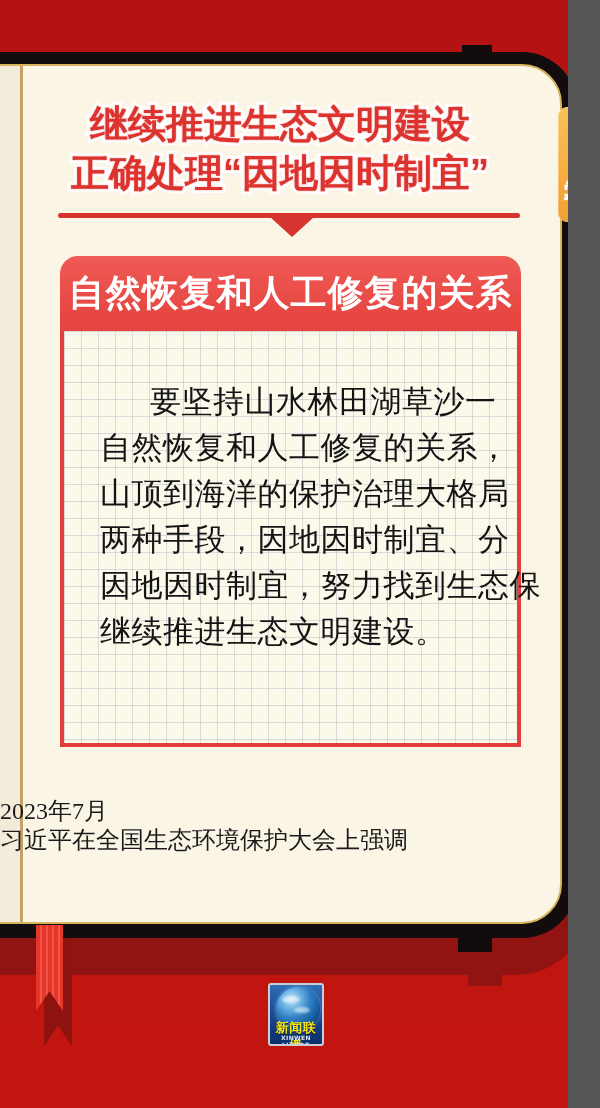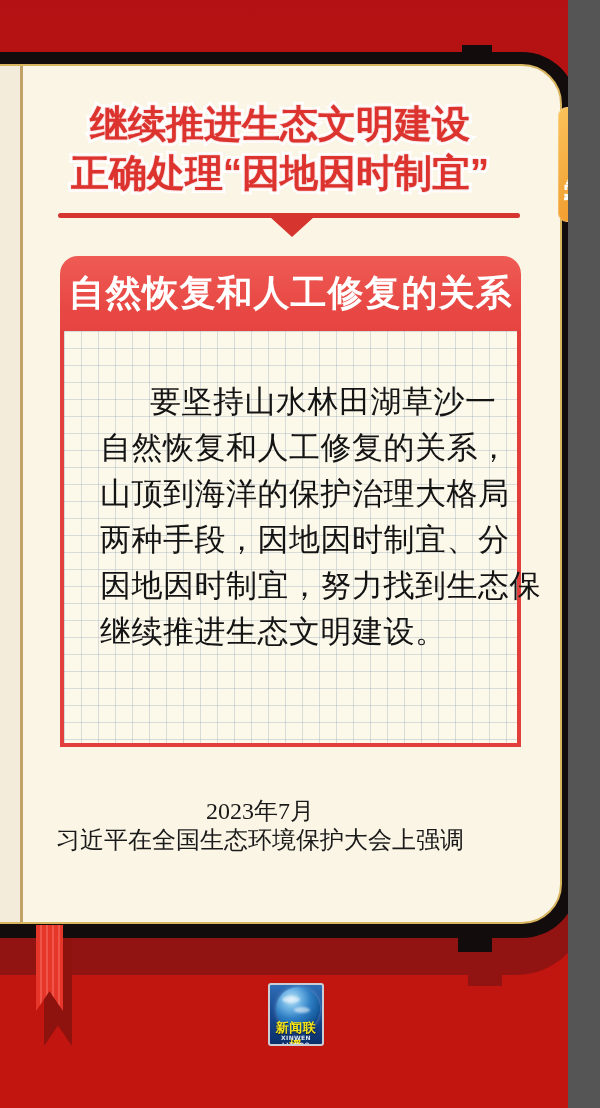--- a/index.html
+++ b/index.html
@@ -54,21 +54,21 @@
     background-image:
       repeating-linear-gradient(to right,rgba(132,156,178,.30) 0 1px,transparent 1px 17px),
       repeating-linear-gradient(to bottom,rgba(132,156,178,.30) 0 1px,transparent 1px 17px);
     padding-top:48px;}
   .quote-line{color:#141414;font-size:31px;line-height:46px;letter-spacing:.5px;
     padding-left:36px;padding-right:8px;white-space:nowrap;
     font-family:"Liberation Serif","DejaVu Serif",serif;}
   .quote-line:first-child{text-indent:50px;}
 
   
-  .attribution{left:0;top:796px;width:520px;text-align:center;color:#1A1A1A;
+  .attribution{left:0;top:796px;width:520px;text-align:left;color:#1A1A1A;
     font-family:"Liberation Serif","DejaVu Serif",serif;}
   .attr-date{font-size:24px;line-height:30px;}
   .attr-source{font-size:24px;line-height:29px;}
 
   
   .ribbon-shadow{left:44px;top:938px;width:28px;height:108px;background:#8E120E;
     clip-path:polygon(0 0,100% 0,100% 100%,50% 81%,0 100%);}
   .ribbon{left:36px;top:925px;width:27px;height:86px;
     background:repeating-linear-gradient(90deg,#E63529 0 4px,#F0554A 4px 6px);
     clip-path:polygon(0 0,100% 0,100% 100%,50% 77%,0 100%);}

